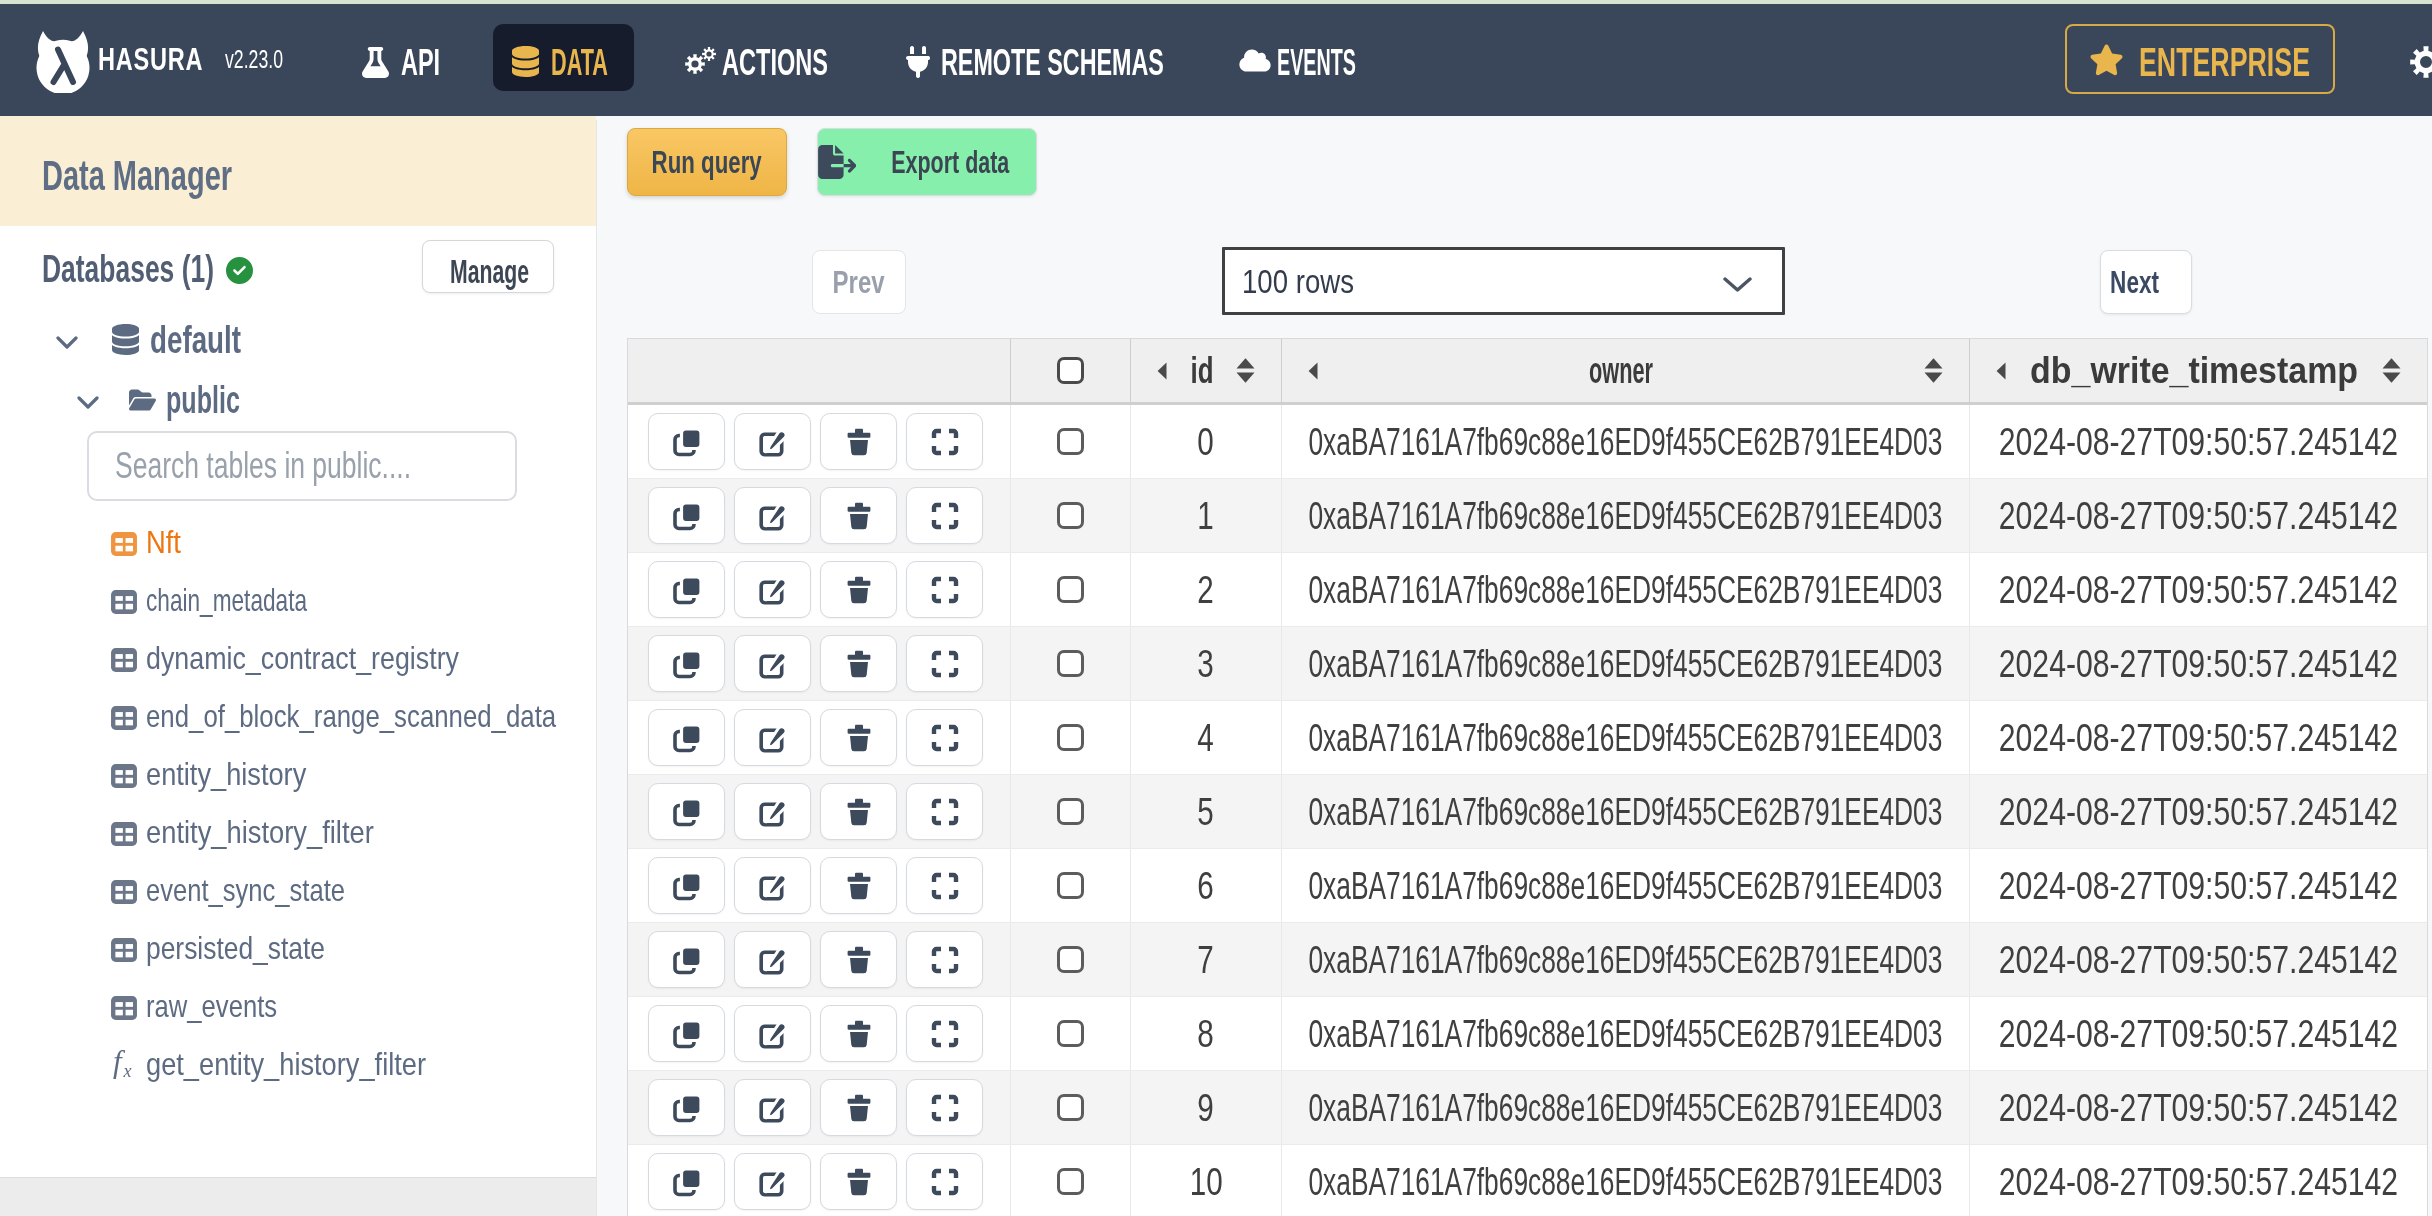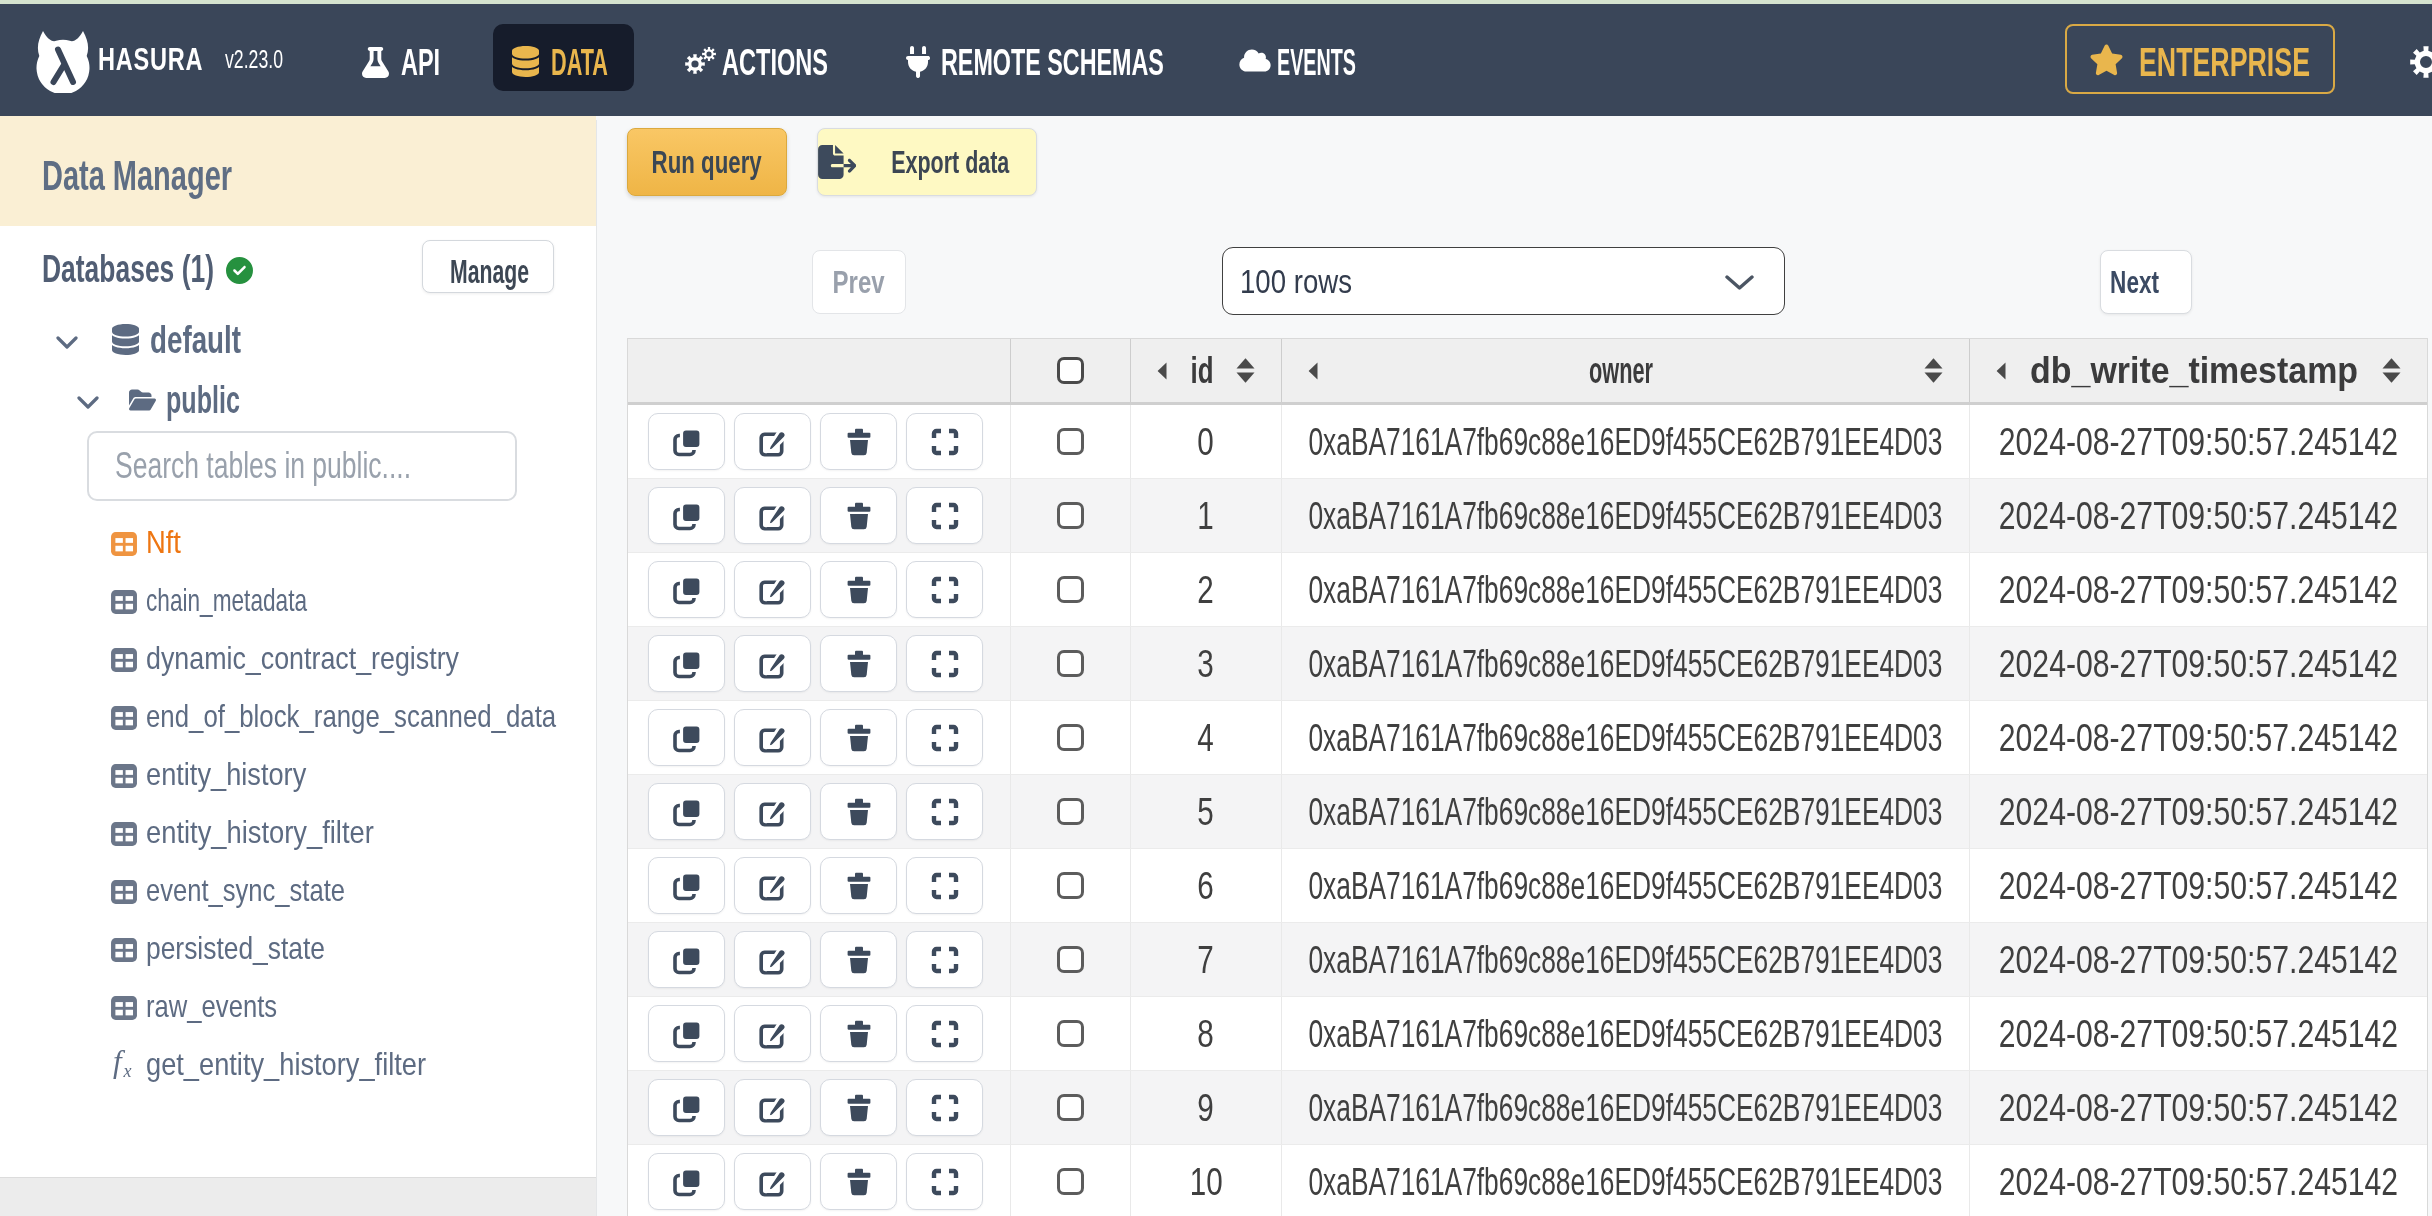--- a/index.html
+++ b/index.html
@@ -14,23 +14,23 @@
 #datapill { position:absolute; left:493px; top:24px; width:141px; height:67px; background:#161c2b; border-radius:10px; }
 #entbtn { position:absolute; left:2065px; top:24px; width:270px; height:70px; border:2px solid #d9a945; border-radius:8px; }
 
 #sidebar { position:absolute; left:0; top:120px; width:597px; height:1096px; background:#fff; border-right:1px solid #e4e6e8; }
 #creamband { position:absolute; left:0; top:116px; width:596px; height:110px; background:#faefd4; }
 #managebtn { position:absolute; left:422px; top:240px; width:132px; height:53px; background:#fff; border:1px solid #d4d8dd; border-radius:8px; box-shadow:0 1px 3px rgba(0,0,0,0.07); }
 #searchbox { position:absolute; left:87px; top:431px; width:430px; height:70px; border:2px solid #d9dce0; border-radius:10px; background:#fff; }
 #sidefoot { position:absolute; left:0; top:1177px; width:596px; height:39px; background:#ececec; border-top:1px solid #dcdcdc; }
 
 #runquery { position:absolute; left:627px; top:128px; width:160px; height:68px; border-radius:8px; background:linear-gradient(#f9c765,#efb546); border:1px solid #dba93e; box-shadow:0 2px 4px rgba(0,0,0,0.15); display:flex; align-items:center; justify-content:center; }
-#exportbtn { position:absolute; left:817px; top:128px; width:220px; height:68px; border-radius:8px; background:#fef9c3; border:1px solid #d9dce1; display:flex; align-items:center; justify-content:center; gap:9px; box-shadow:0 1px 3px rgba(0,0,0,0.08); }
+#exportbtn { position:absolute; left:817px; top:128px; width:220px; height:68px; border-radius:8px; background:#86efac; border:1px solid #d9dce1; display:flex; align-items:center; justify-content:center; gap:9px; box-shadow:0 1px 3px rgba(0,0,0,0.08); }
 #prevbtn { position:absolute; left:812px; top:250px; width:94px; height:64px; border-radius:8px; background:#fff; border:1px solid #e3e5e8; display:flex; align-items:center; justify-content:center; }
-#rowsel { position:absolute; left:1222px; top:247px; width:563px; height:68px; border-radius:11px; background:#fff; border:1px solid #404040; display:flex; align-items:center; }
+#rowsel { position:absolute; left:1222px; top:247px; width:563px; height:68px; border-radius:1px; background:#fff; border:3px solid #404040; display:flex; align-items:center; }
 #nextbtn { position:absolute; left:2100px; top:250px; width:92px; height:64px; border-radius:8px; background:#fff; border:1px solid #d9dce0; display:flex; align-items:center; justify-content:flex-start; box-shadow:0 1px 3px rgba(0,0,0,0.07); }
 
 #tbl { position:absolute; left:627px; top:338px; width:1801px; border:1px solid #d9d9d9; border-bottom:none; }
 .hrow { display:grid; grid-template-columns:382px 120px 151px 688px 458px; height:66px; background:#efefef; border-bottom:3px solid #cfcfcf; }
 .hcell { display:flex; align-items:center; border-left:1px solid #cdcdcd; padding:0 26px; justify-content:space-between; }
 .hcell:first-child { border-left:none; }
 .htx { font-weight:bold; font-size:36px; color:#3b3b3c; }
 .drow { display:grid; grid-template-columns:382px 120px 151px 688px 458px; height:74px; background:#fff; border-bottom:1px solid #ebebeb; }
 .drow.alt { background:#f4f4f5; }
 .dcell { display:flex; align-items:center; justify-content:center; font-size:38px; color:#3f3f3f; border-left:1px solid #e9e9e9; }

